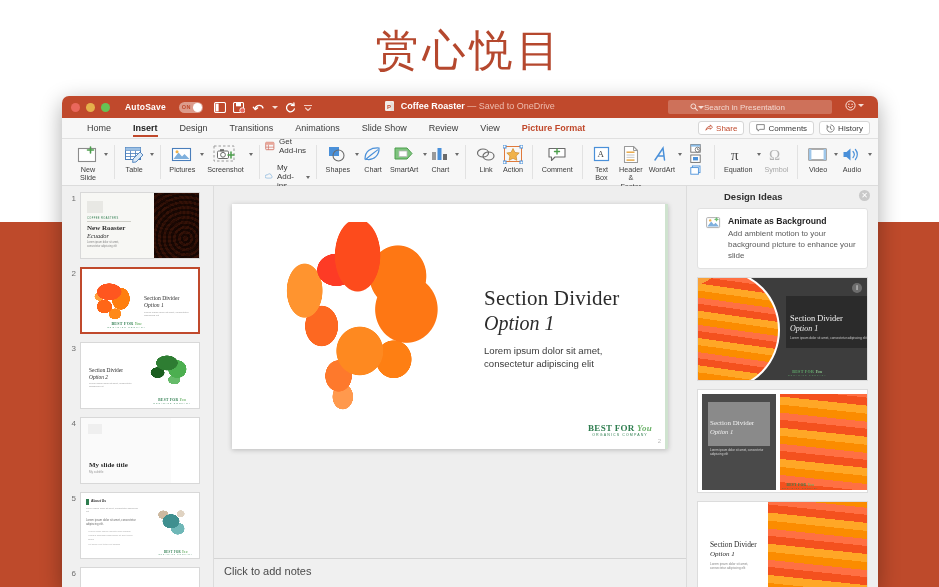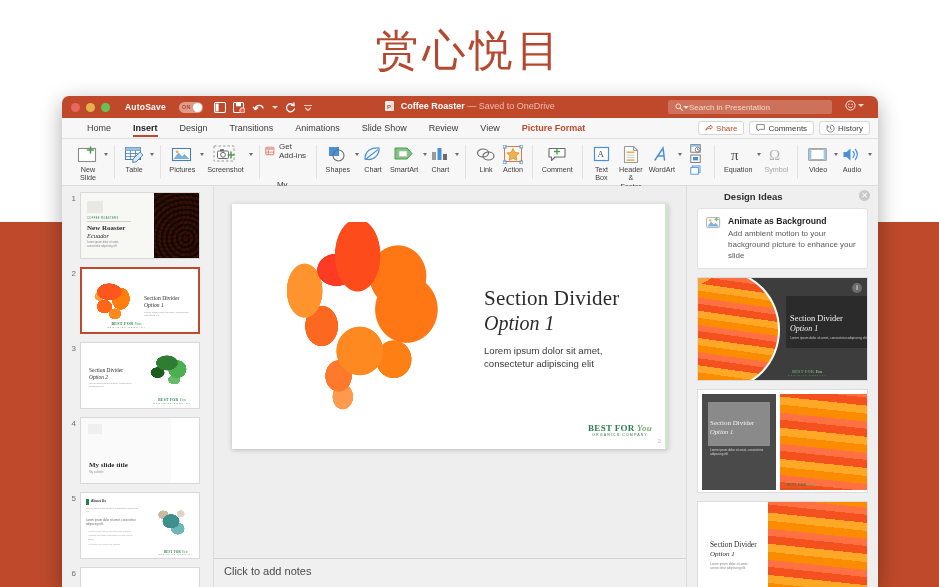--- a/index.html
+++ b/index.html
@@ -50,21 +50,21 @@
     position:absolute; left:0; right:0; text-align:center;
     font-size:9px; color:#ffffff; font-weight:bold; white-space:nowrap;
     pointer-events:none;
   }
   .doc-title .ppt-ico{ display:inline-block; vertical-align:-2px; margin-right:4px; }
   .doc-title .saved{ color:#edbcae; font-weight:normal; }
 
   .search-box{
     position:absolute; right:46px; top:4px; width:164px; height:14px;
     background:rgba(255,255,255,.22); border-radius:2px;
-    display:flex; align-items:center; padding:0 7px; margin-left:8px;
+    display:flex; align-items:center; padding:0 22px; margin-left:8px;
   }
   .search-box .ph{ font-size:8px; color:#f3d7cf; }
   .smiley{ position:absolute; right:14px; top:4px; display:flex; align-items:center; gap:2px;}
   .caret-w{ width:0;height:0;border-left:3px solid transparent;border-right:3px solid transparent;border-top:3.5px solid #f6ded6;}
 
   
   .tabrow{
     height:21px; background:#f7f7f7; border-bottom:1px solid #e0e0e0;
     display:flex; align-items:center; padding-left:14px; gap:0px; position:relative;
   }
@@ -88,21 +88,21 @@
   .sep{ width:1px; height:34px; background:#e2e2e2; margin-top:3px; }
   .cmd{
     width:auto; min-width:26px; display:flex; flex-direction:column; align-items:center;
     padding:1px 3px; cursor:default;
   }
   .cmd .ico{ height:22px; display:flex; align-items:center; justify-content:center; }
   .cmd .lbl{ font-size:7.2px; color:#3c3c3c; text-align:center; line-height:8.4px; margin-top:1px; white-space:pre-line;}
   .cmd.dim .lbl{ color:#a8a8a8; }
   .cmdrow{ display:flex; align-items:flex-start; }
   .dncaret{ width:0;height:0;border-left:2.6px solid transparent;border-right:2.6px solid transparent;border-top:3.2px solid #6b6b6b; margin-top:11px; margin-left:2px;}
-  .stackgrp{ display:flex; flex-direction:column; justify-content:flex-start; height:42px; gap:20px; padding:0 6px;}
+  .stackgrp{ display:flex; flex-direction:column; justify-content:center; height:42px; gap:8px; padding:0 6px;}
   .stackitem{ display:flex; align-items:center; gap:4px; font-size:8px; color:#3c3c3c; }
 
   
   .workspace{ position:relative; height:401px; display:flex; background:#f0f0f0; }
 
   
   .thumbpane{
     width:152px; background:#f0f0f0; border-right:1px solid #dcdcdc;
     padding-top:6px; overflow:hidden; position:relative;
   }

